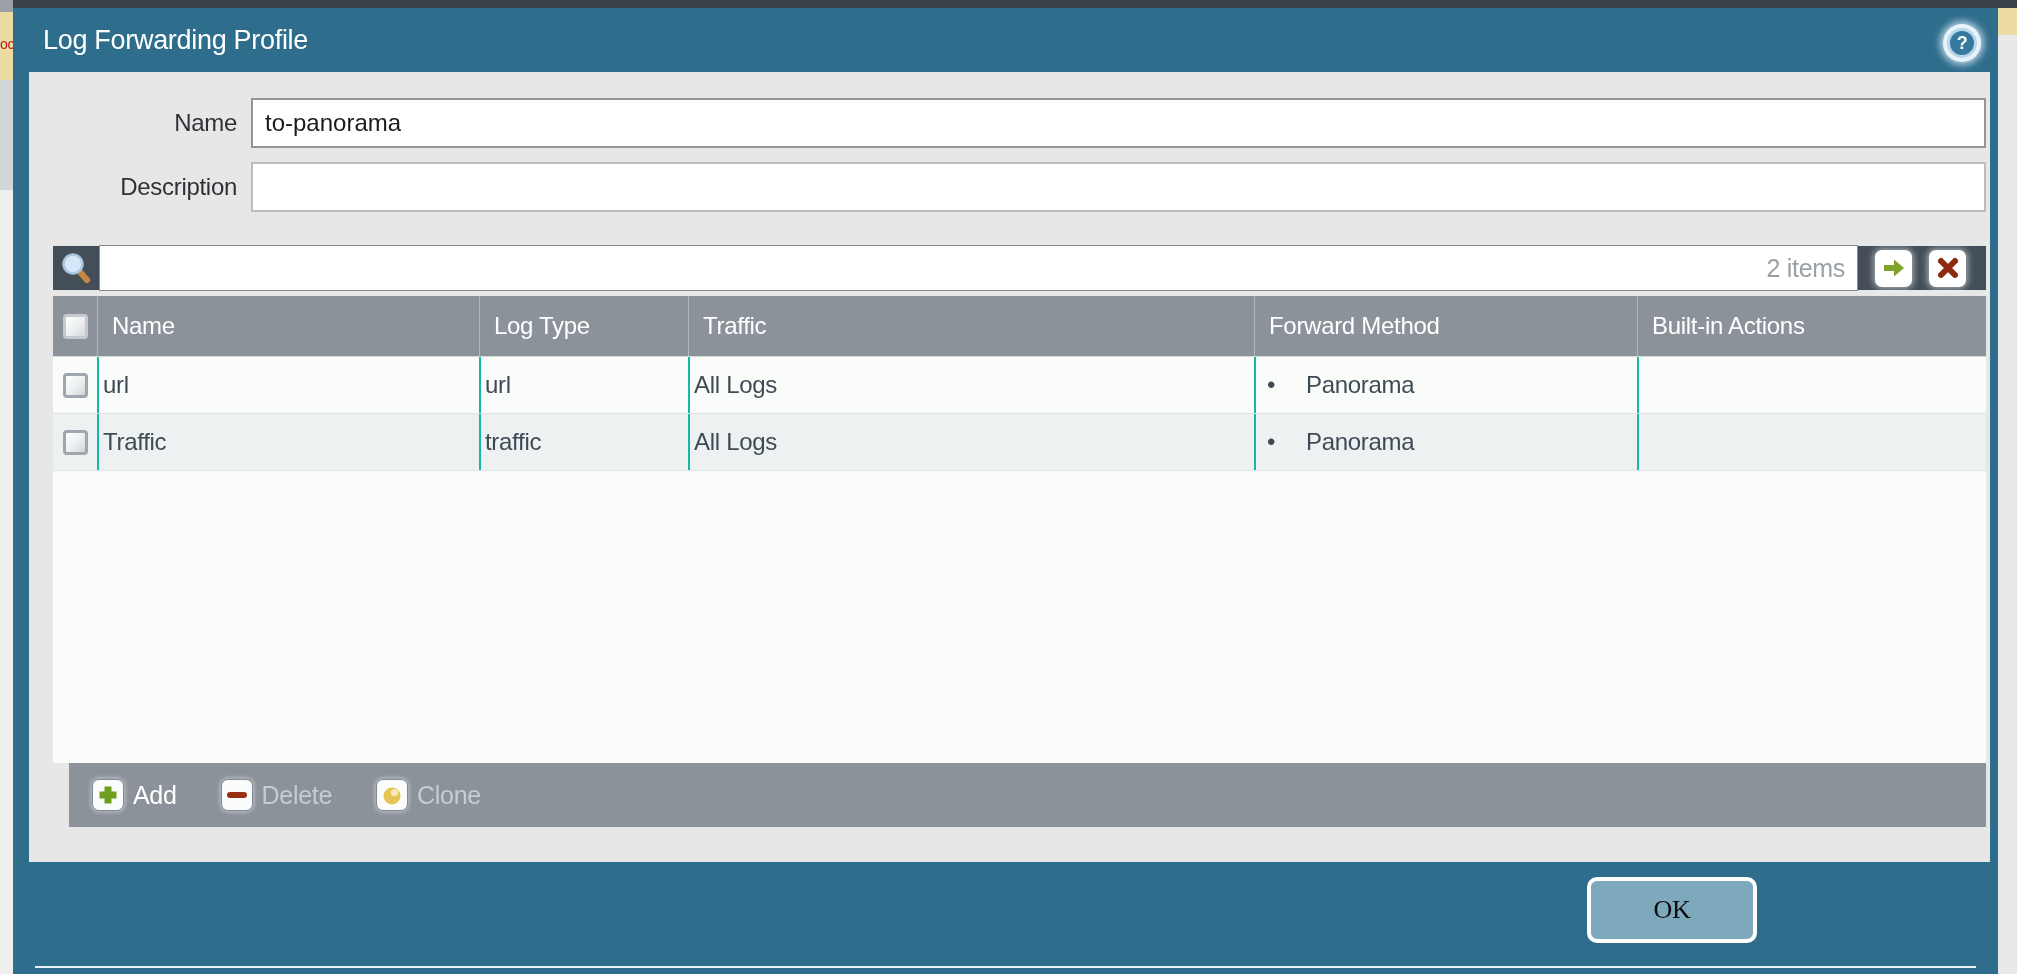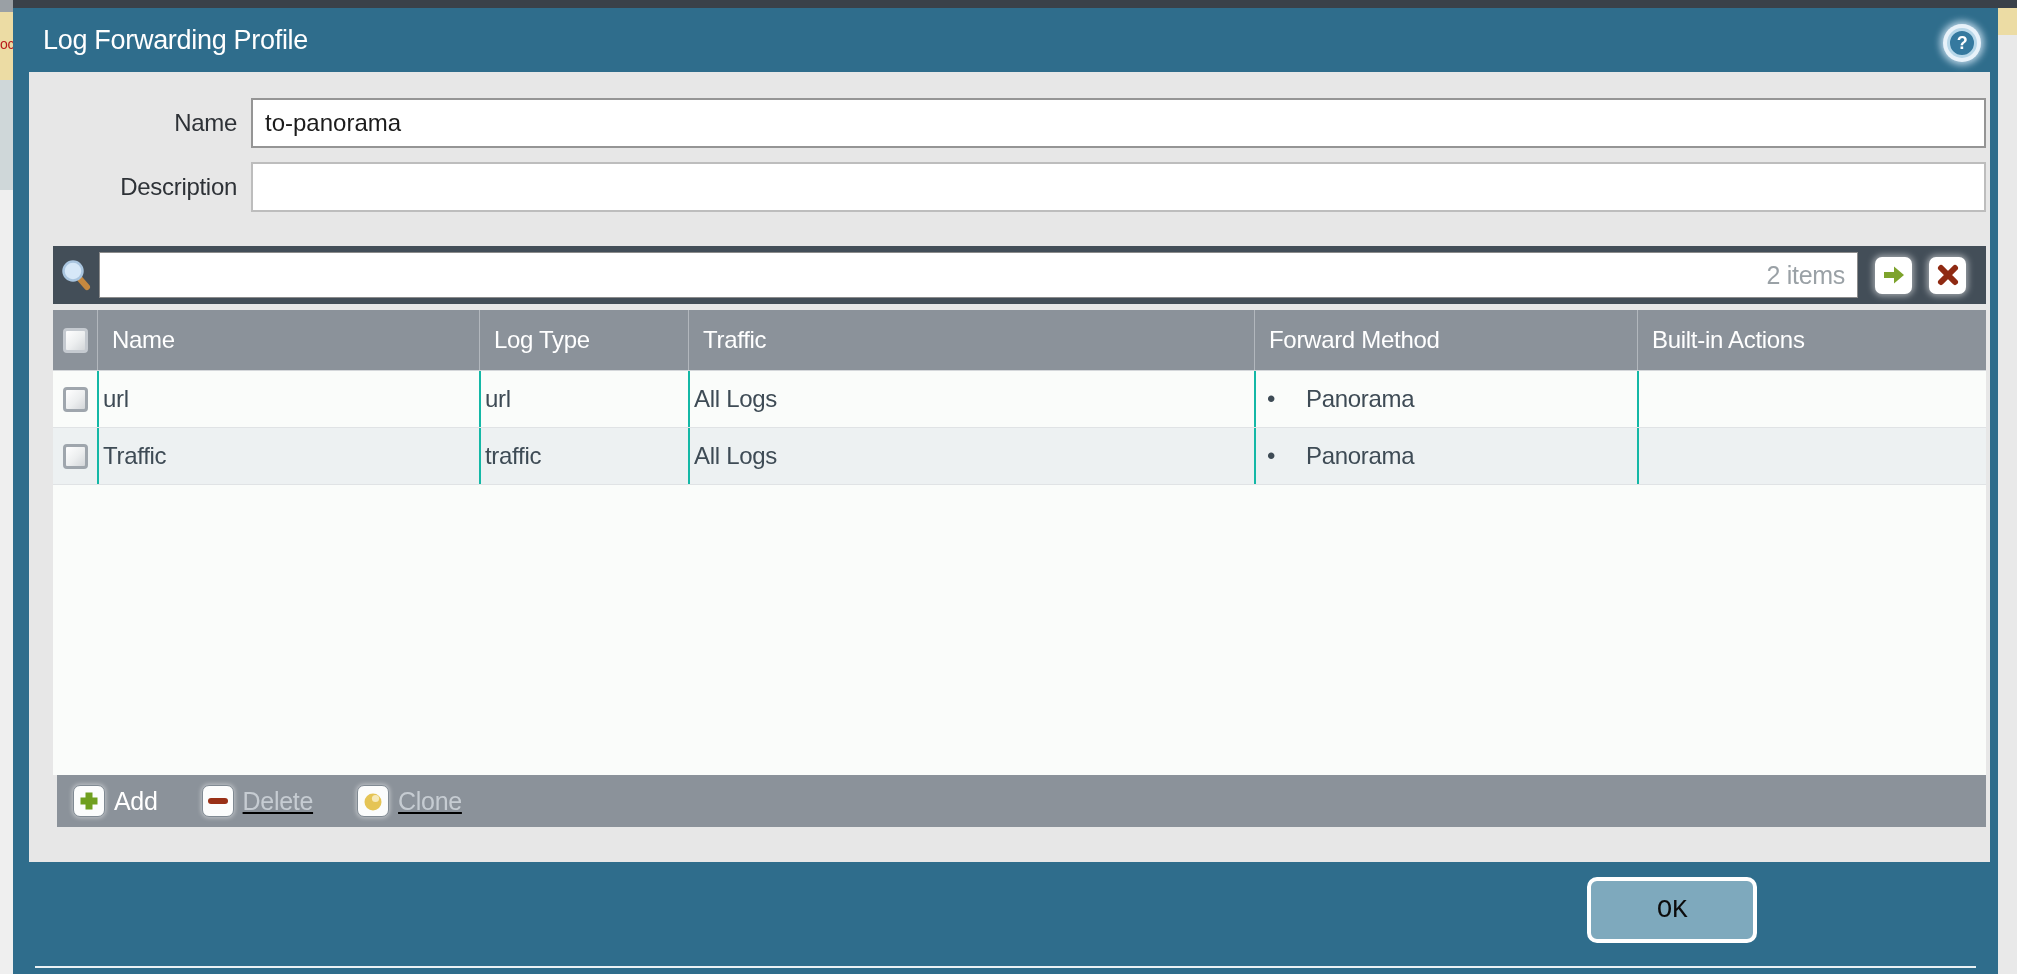--- a/index.html
+++ b/index.html
@@ -48,21 +48,21 @@
   }
   .form-area { padding-top:26px; }
   .form-row { display:flex; height:50px; margin-bottom:14px; padding-right:4px; }
   .form-label { width:222px; text-align:right; padding-right:14px; line-height:50px; font-size:24px; color:#2e3237; }
   .form-input { flex:1; height:50px; font-size:24px; padding:8px 12px; color:#1b1b1b; background:#ffffff; outline:none; font-family:"Liberation Sans",sans-serif; }
   .input-name { border:2px solid #959595; }
   .input-desc { border:2px solid #bdbdbd; }
 
   
   .search-bar {
-    margin:20px 4px 0 24px; height:58px; background:#434e58;
+    margin:20px 4px 0 24px; height:44px; background:#434e58;
     display:flex; align-items:center; padding:0 20px 0 6px;
   }
   .magnifier-icon { width:34px; height:34px; flex:0 0 auto; }
   .search-field {
     flex:1; height:46px; margin-left:6px; background:#ffffff; border:1px solid #8c8c8c;
     display:flex; align-items:center;
   }
   .search-field input {
     flex:1; border:none; outline:none; height:100%; font-size:24px; padding-left:10px;
     font-family:"Liberation Sans",sans-serif;
@@ -93,39 +93,39 @@
   .checkbox {
     width:25px; height:25px; border-radius:4px;
     background:linear-gradient(135deg,#ffffff 0%,#eceeef 55%,#d3d6d9 100%);
     border:3px solid #9fa6ad; cursor:pointer;
   }
   .checkbox.header { border-color:#c5cad0; }
   .fwd-bullet { display:inline-block; width:22px; text-align:center; margin-right:24px; color:#3e4b55; }
 
   
   .footer-bar {
-    height:52px; margin:0 4px 35px 28px; background:#8b929a;
-    display:flex; align-items:center; padding-left:16px;
+    height:64px; margin:0 4px 35px 40px; background:#8b929a;
+    display:flex; align-items:center; padding-left:23px;
   }
   .foot-btn { display:flex; align-items:center; margin-right:44px; cursor:pointer; }
-  .foot-btn.disabled { cursor:default;text-decoration:underline; }
+  .foot-btn.disabled { cursor:default; }
   .foot-icon {
     width:32px; height:32px; border-radius:7px; background:#fbfcfc; border:1px solid #808a93;
     display:flex; align-items:center; justify-content:center; margin-right:9px;
     box-shadow:0 0 4px 1px rgba(255,255,255,0.45);
   }
   .foot-label { font-size:25px; color:#ffffff; }
   .foot-btn.disabled .foot-label { color:#c6ccd2; }
 
   
   .dlg-btn {
     position:absolute; top:869px; width:170px; height:66px;
     border:4px solid #ffffff; border-radius:10px;
     font-size:26px; color:#0c0c0c; display:flex; align-items:center; justify-content:center;
-    cursor:pointer; font-family:Liberation Mono, monospace;
+    cursor:pointer; font-family:Liberation Serif, serif;
   }
   .btn-ok { right:241px; background:#7ea9bd; }
   .btn-cancel { right:51px; background:#c9c9cd; }
 </style>
 </head>
 <body>
 
 <div class="bg-left-strip">
   <div class="bg-left-gray"></div>
   <div class="bg-left-tan">oc</div>

